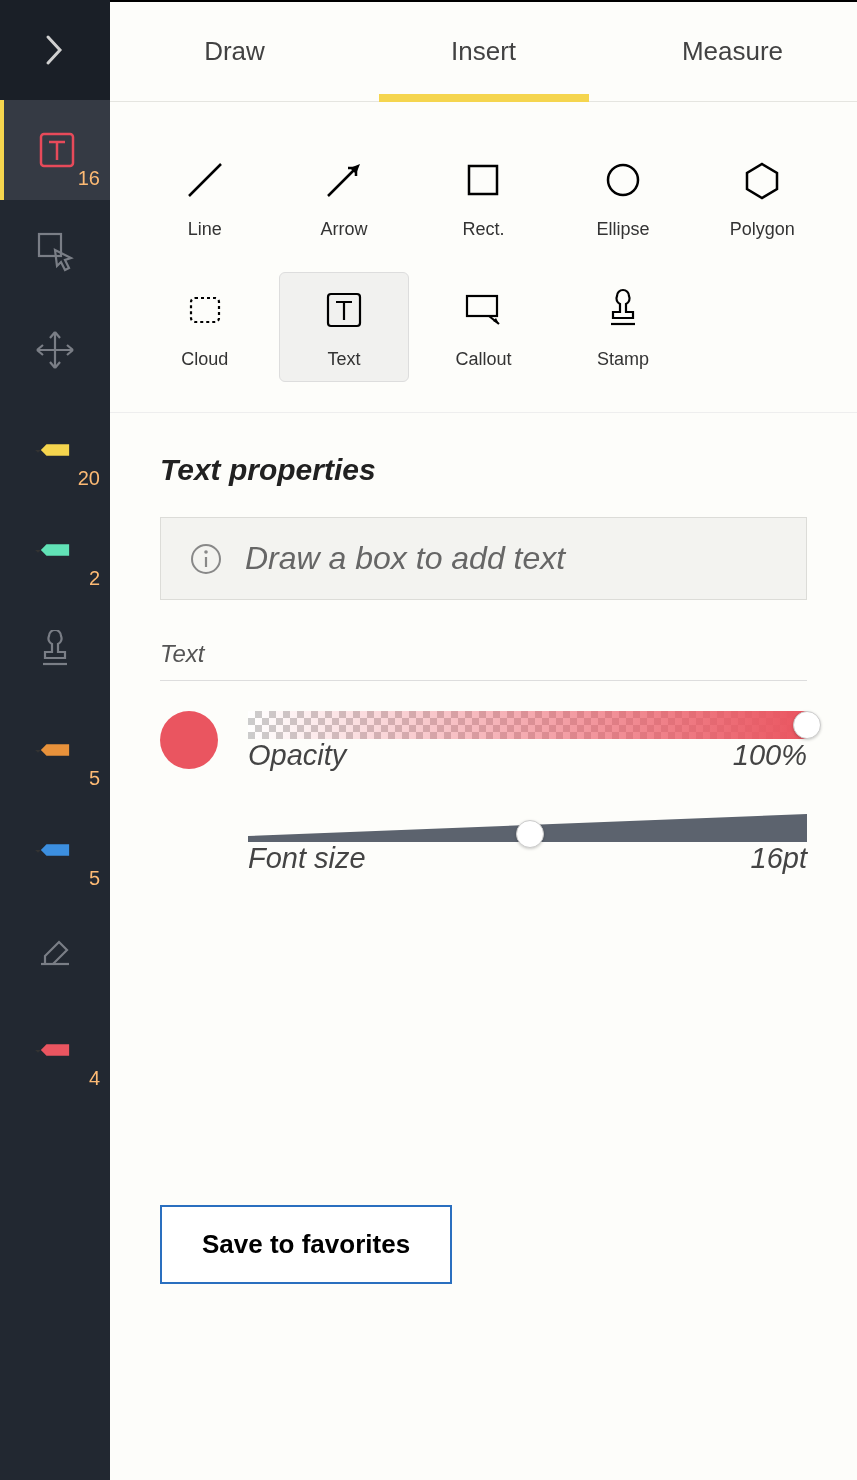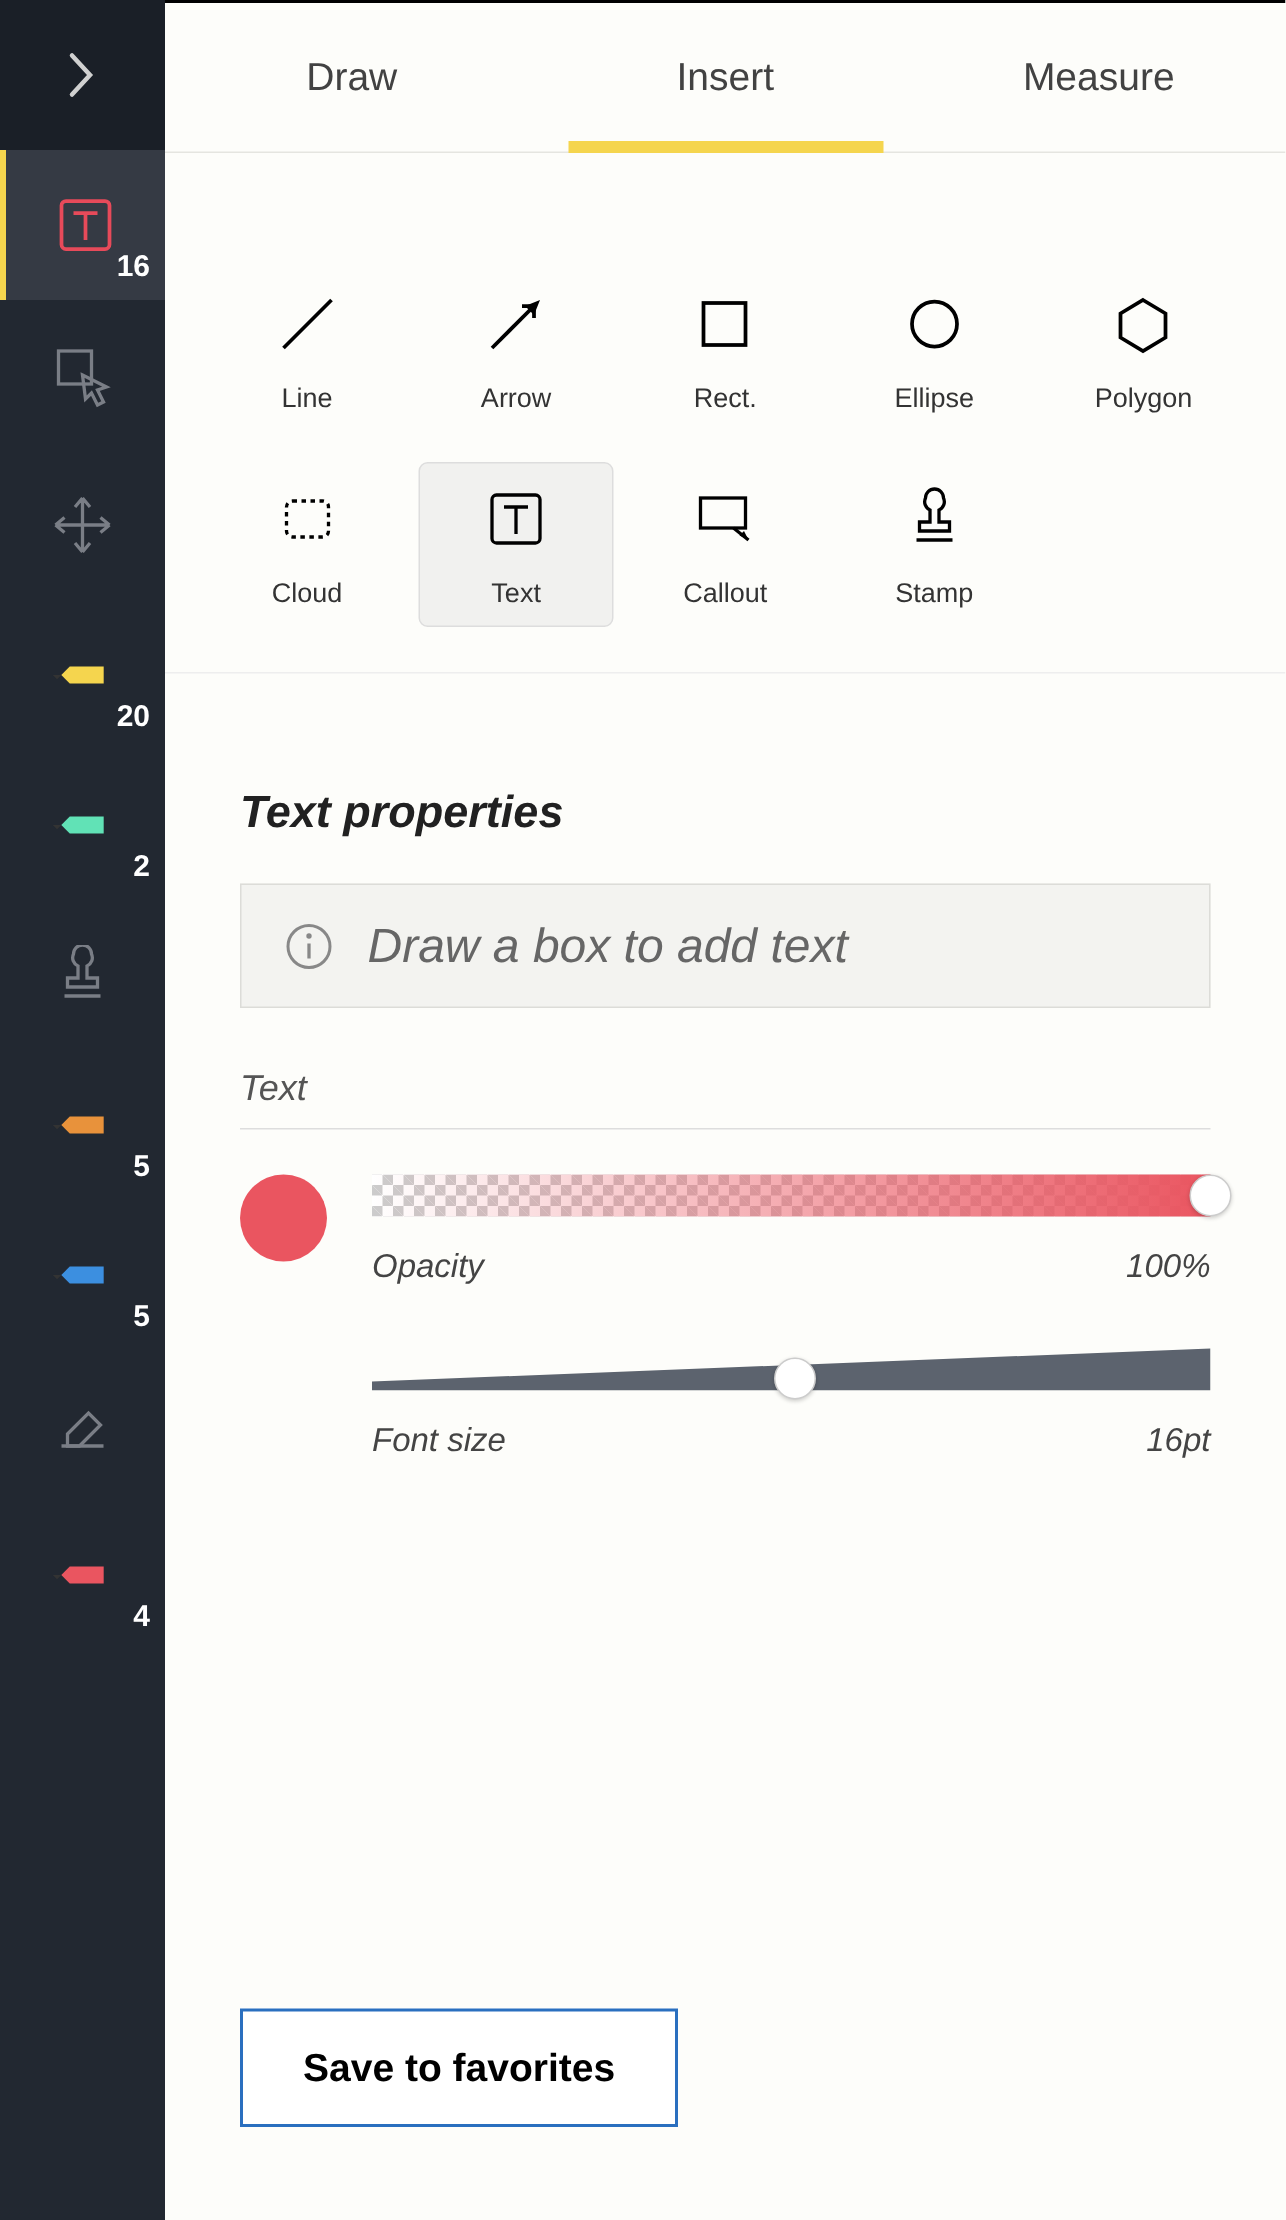--- a/index.html
+++ b/index.html
@@ -37,38 +37,37 @@
       cursor: pointer;
     }
     .sidebar-item.active {
       background: #353a44;
       border-left: 4px solid #f5d54e;
     }
     .sidebar-badge {
       position: absolute;
       bottom: 10px;
       right: 10px;
-      color: #ffffff;
-      font-weight: 700;
+      color: #fdba74;
+      font-weight: 400;
       font-size: 20px;
     }
     .pen-icon {
       width: 36px;
       height: 36px;
       transform: rotate(45deg);
     }
 
     
     .main {
       flex: 1;
       display: flex;
       flex-direction: column;
       background: #fdfdfa;
       border-top: 2px solid #000;
-      gap: 36px;
     }
     .tabs {
       display: flex;
       border-bottom: 1px solid #e5e5e0;
       height: 100px;
     }
     .tab {
       flex: 1;
       display: flex;
       align-items: center;
@@ -192,23 +191,23 @@
       width: 28px;
       height: 28px;
       background: #fff;
       border-radius: 50%;
       border: 1px solid #ccc;
       box-shadow: 0 1px 3px rgba(0,0,0,.2);
     }
     .slider-labels {
       display: flex;
       justify-content: space-between;
-      font-size: 22px;
+      font-size: 29px;
       color: #444;
-      margin-top: 20px;
+      margin-top: 0;
     }
 
     .wedge-track {
       position: relative;
       height: 30px;
       cursor: pointer;
     }
     .wedge-track svg { display: block; }
     .wedge-thumb {
       position: absolute;

